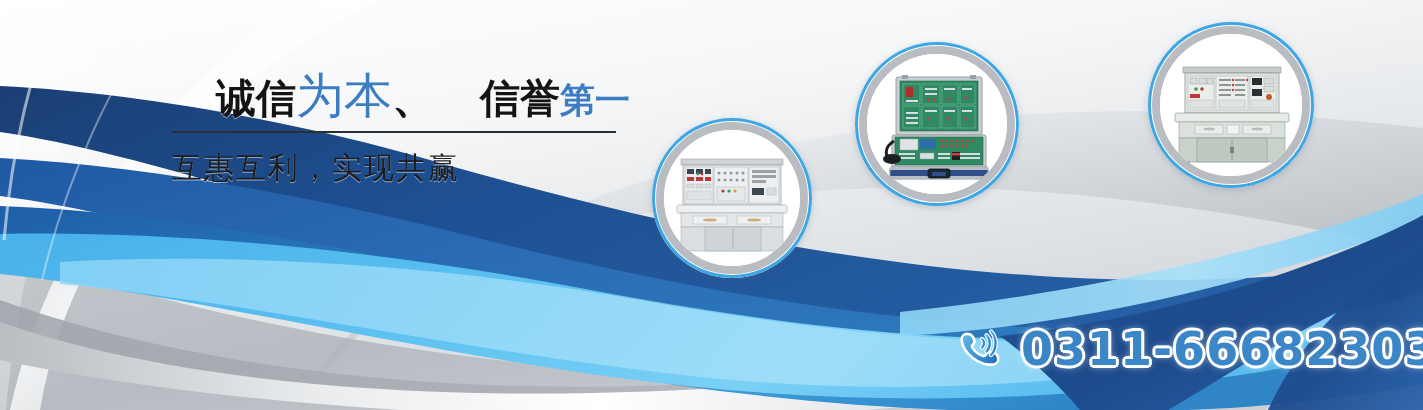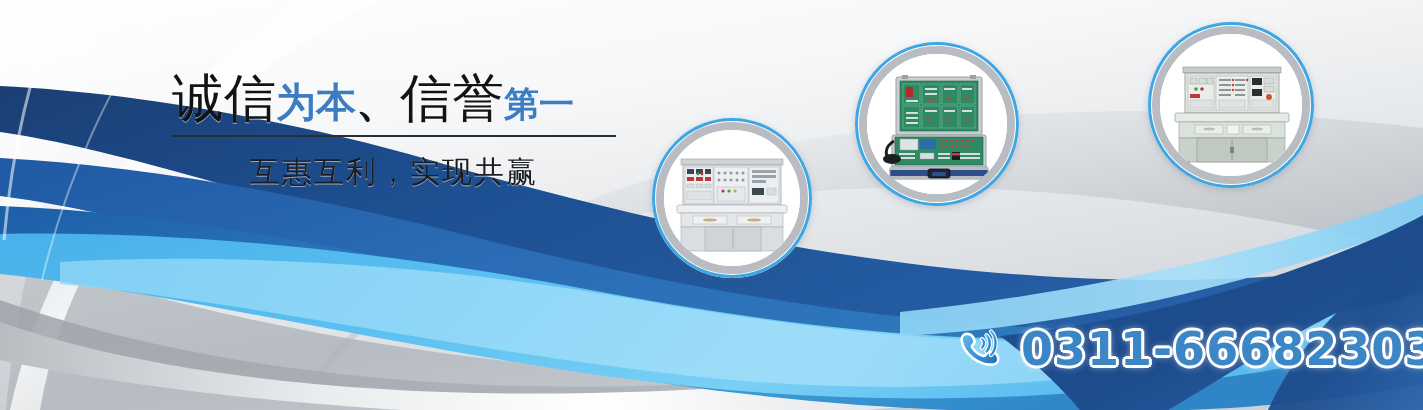--- a/index.html
+++ b/index.html
@@ -25,29 +25,30 @@
     z-index:6;
   }
   .headline{
     margin:0;
     white-space:nowrap;
     line-height:1;
     font-weight:bold;
     letter-spacing:0px;
   }
   .hl-dark{
-    font-size:52px;
+    font-size:40px;
     color:#111315;
+    font-weight:bold;
+    text-shadow:0 1px 0 rgba(255,255,255,.55);
+    margin-left:44px;
+  }
+  .hl-blue{
+    font-size:48px;
+    color:#3b7cc2;
     font-weight:normal;
-    text-shadow:0 1px 0 rgba(255,255,255,.55);
-  }
-  .hl-blue{
-    font-size:40px;
-    color:#3b7cc2;
-    font-weight:bold;
     vertical-align:baseline;
     text-shadow:0 1px 0 rgba(255,255,255,.55);
   }
   .hl-punct{
     font-size:44px;
     color:#111315;
     font-weight:bold;
   }
   .hl-blue-small{
     font-size:35px;
@@ -56,21 +57,21 @@
     vertical-align:baseline;
   }
   #headline-rule{
     width:444px;
     height:2px;
     background:#2a2d31;
     margin:11px 0 0 0;
   }
   #subtitle{
     margin:15px 0 0 0;
-    text-align:center;
+    text-align:left;
     width:444px;
     font-size:30px;
     letter-spacing:2px;
     color:#1b1d20;
     white-space:nowrap;
     font-weight:normal;
     text-shadow:0 1px 0 rgba(255,255,255,.5);
   }
 
   

